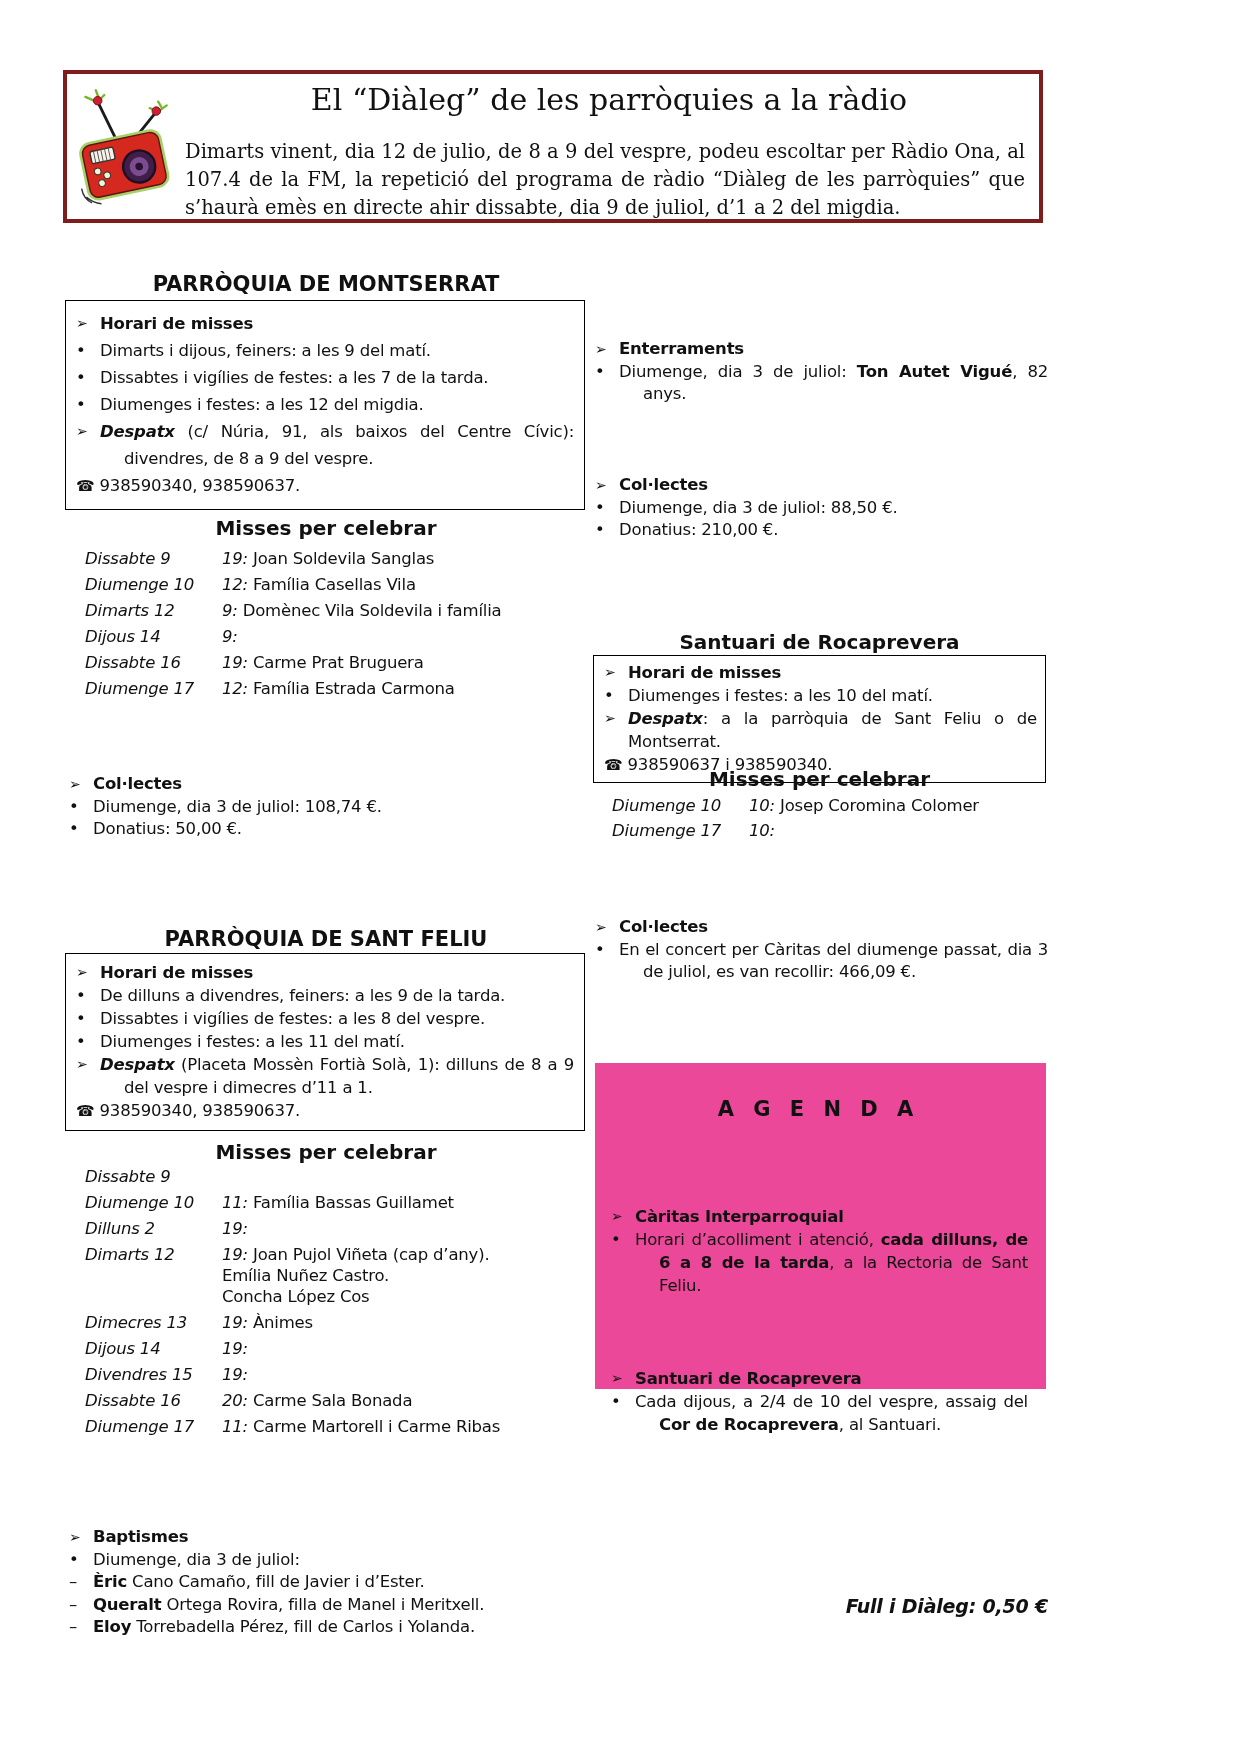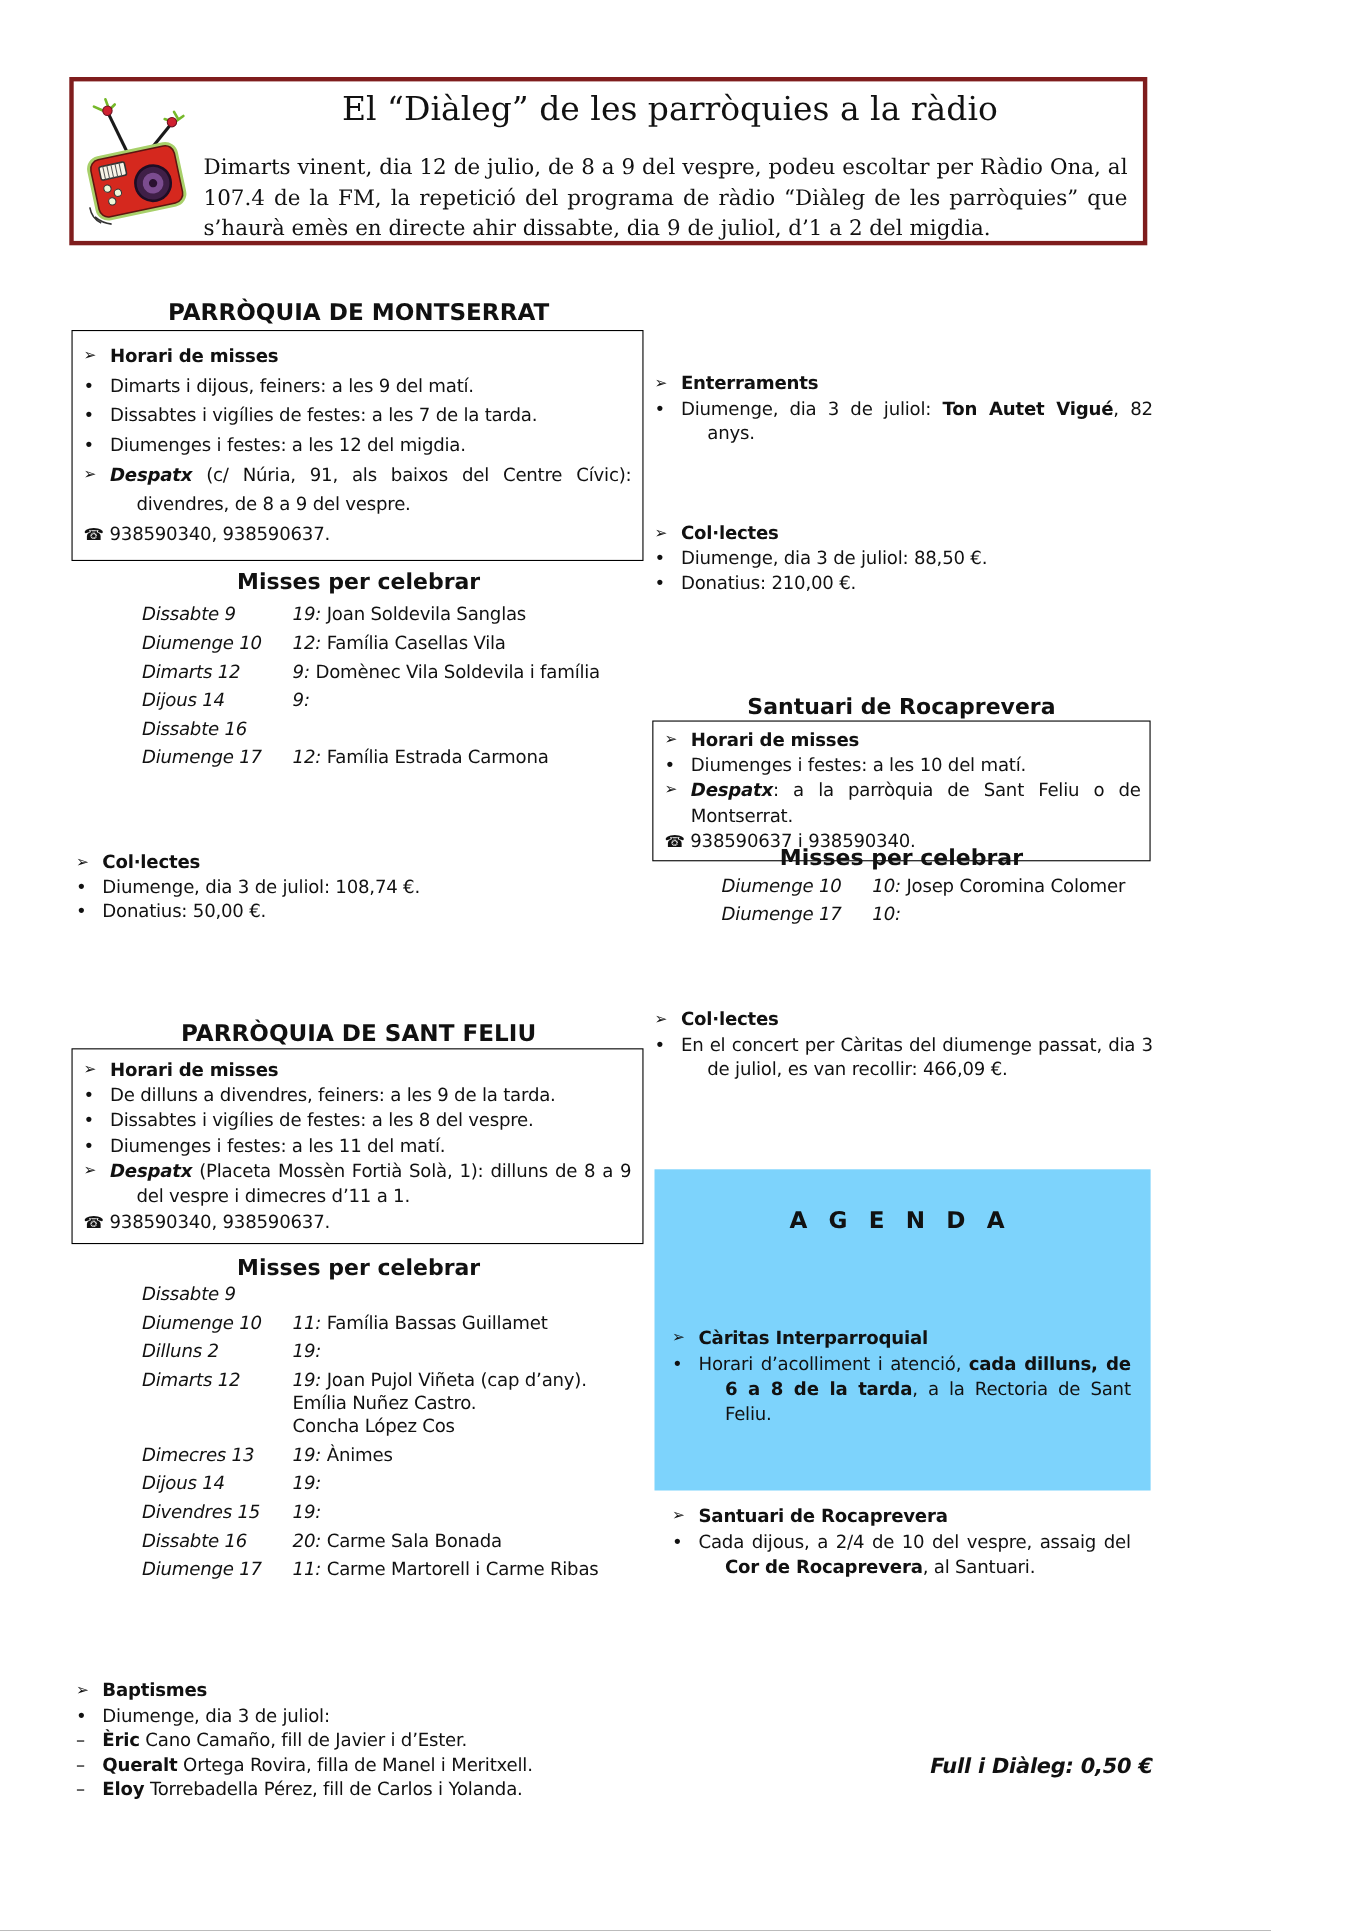--- a/index.html
+++ b/index.html
@@ -41,41 +41,41 @@
   .item { position: relative; padding-left: 26px; text-align: justify; }
   .item > .marker { position: absolute; left: 2px; top: 0; }
   .marker.arrow { font-size: 14px; }
   .wrap2 { padding-left: 50px; text-indent: -24px; }
   .wrap2 > .marker { text-indent: 0; }
   .phone-line { padding-left: 2px; }
   .phone-glyph { font-size: 15px; }
   .bi { font-weight: bold; font-style: italic; }
   .sec-head { font-weight: bold; }
 
-  .mass-row { display: grid; grid-template-columns: 137px 1fr; margin-left: 44px; }
+  .mass-row { display: grid; grid-template-columns: 137px 1fr; }
   .mass-day, .mass-time { font-style: italic; }
 
   
   .mont-box { left: 65px; top: 300px; width: 520px; padding: 9px 10px 9px 8px; line-height: 27px; }
   .sf-box   { left: 65px; top: 953px; width: 520px; padding: 7px 10px 7px 8px; line-height: 23px; }
   .mont-masses { left: 85px; top: 546px; width: 502px; }
   .mont-masses .mass-row { line-height: 26px; }
   .sf-masses { left: 85px; top: 1166px; width: 502px; }
   .sf-masses .mass-row { line-height: 21px; margin-bottom: 5px; }
   .collectes { line-height: 22.5px; }
 
   
   .r-left { left: 593px; width: 455px; }
   .roca-box { left: 593px; top: 655px; width: 453px; padding: 5px 8px; line-height: 23px; }
   .roca-masses { left: 612px; top: 793px; width: 430px; }
   .roca-masses .mass-row { line-height: 25px; }
 
   .agenda-box {
-    left: 595px; top: 1063px; width: 451px; height: 292px;
-    background: #7dd3fc; padding: 34px 18px 0 14px;
+    left: 595px; top: 1063px; width: 451px; height: 326px;
+    background: #ec4899; padding: 34px 18px 0 14px;
   }
   .agenda-title { text-align: center; font-weight: bold; font-size: 21px; letter-spacing: 6px; }
   .agenda-sec1 { margin-top: 84px; }
   .agenda-sec2 { margin-top: 70px; }
   .agenda-box .item { line-height: 23px; }
 
   .footer-price {
     left: 593px; top: 1595px; width: 455px;
     text-align: right; font-weight: bold; font-style: italic; font-size: 19px;
   }
@@ -158,20 +158,21 @@
     <div class="mass-row">
       <span class="mass-day">Dimarts 12</span>
       <span><span class="mass-time">9:</span> <span>Domènec Vila Soldevila i família</span></span>
     </div>
     <div class="mass-row">
       <span class="mass-day">Dijous 14</span>
       <span><span class="mass-time">9:</span> <span></span></span>
     </div>
     <div class="mass-row">
       <span class="mass-day">Dissabte 16</span>
+      <span><span class="mass-time">19:</span> <span>Carme Prat Bruguera</span></span>
     </div>
     <div class="mass-row">
       <span class="mass-day">Diumenge 17</span>
       <span><span class="mass-time">12:</span> <span>Família Estrada Carmona</span></span>
     </div>
   </div>
 
   <div class="abs collectes" style="left:67px; top:773px; width:520px;">
     <div class="item">
       <span class="marker arrow">➢</span>

